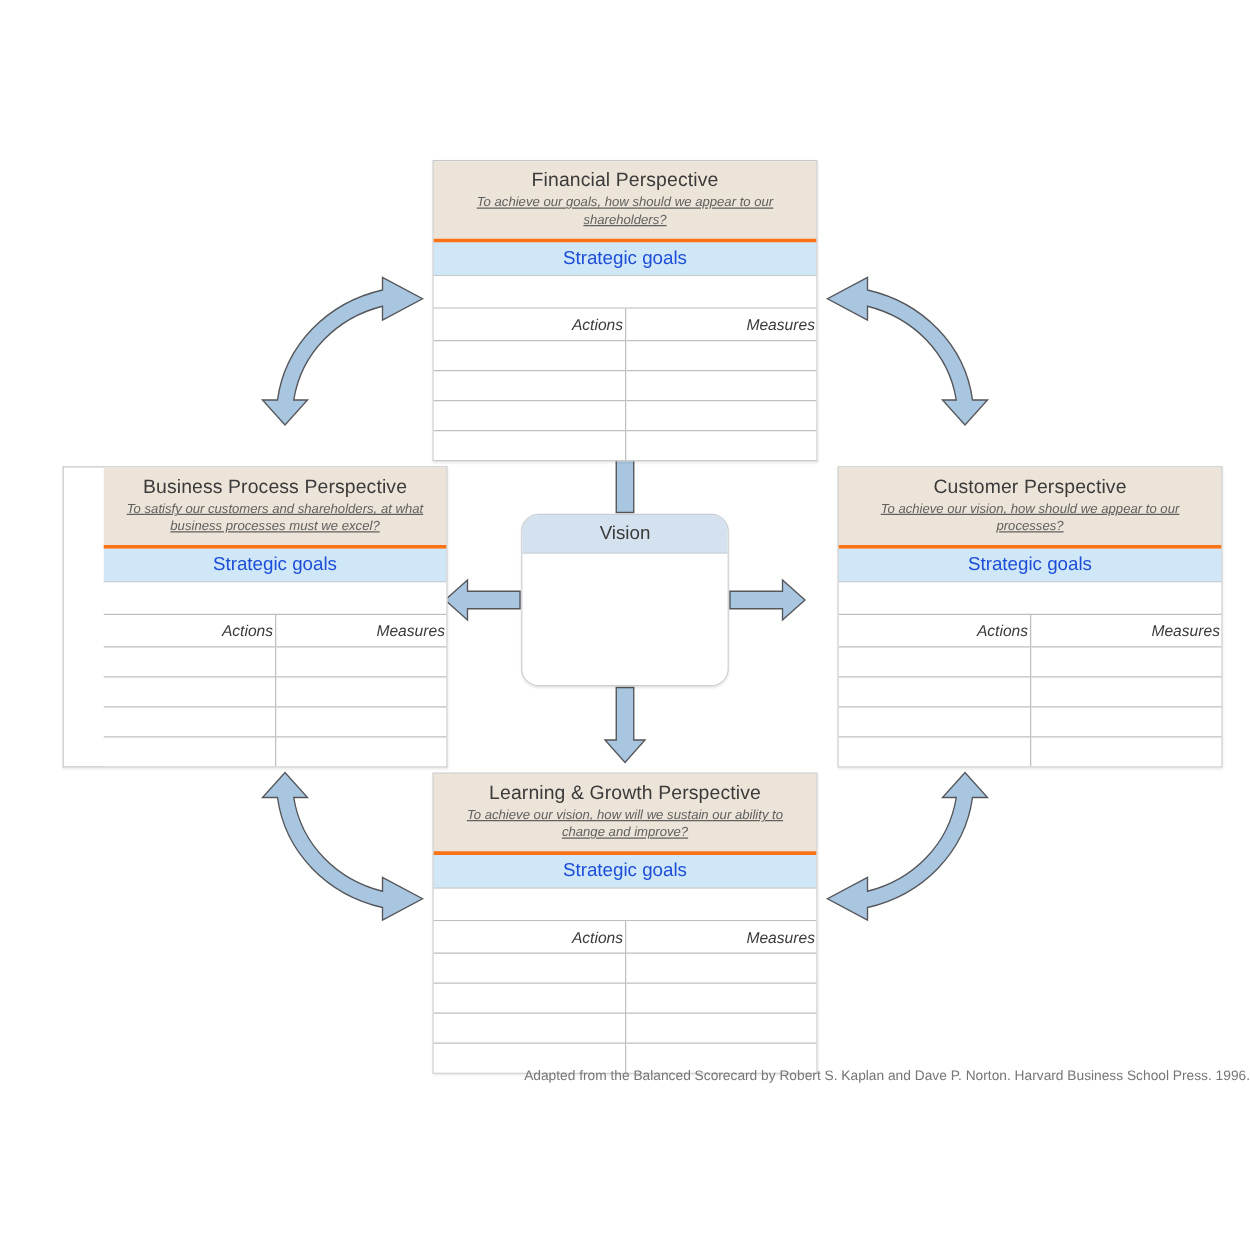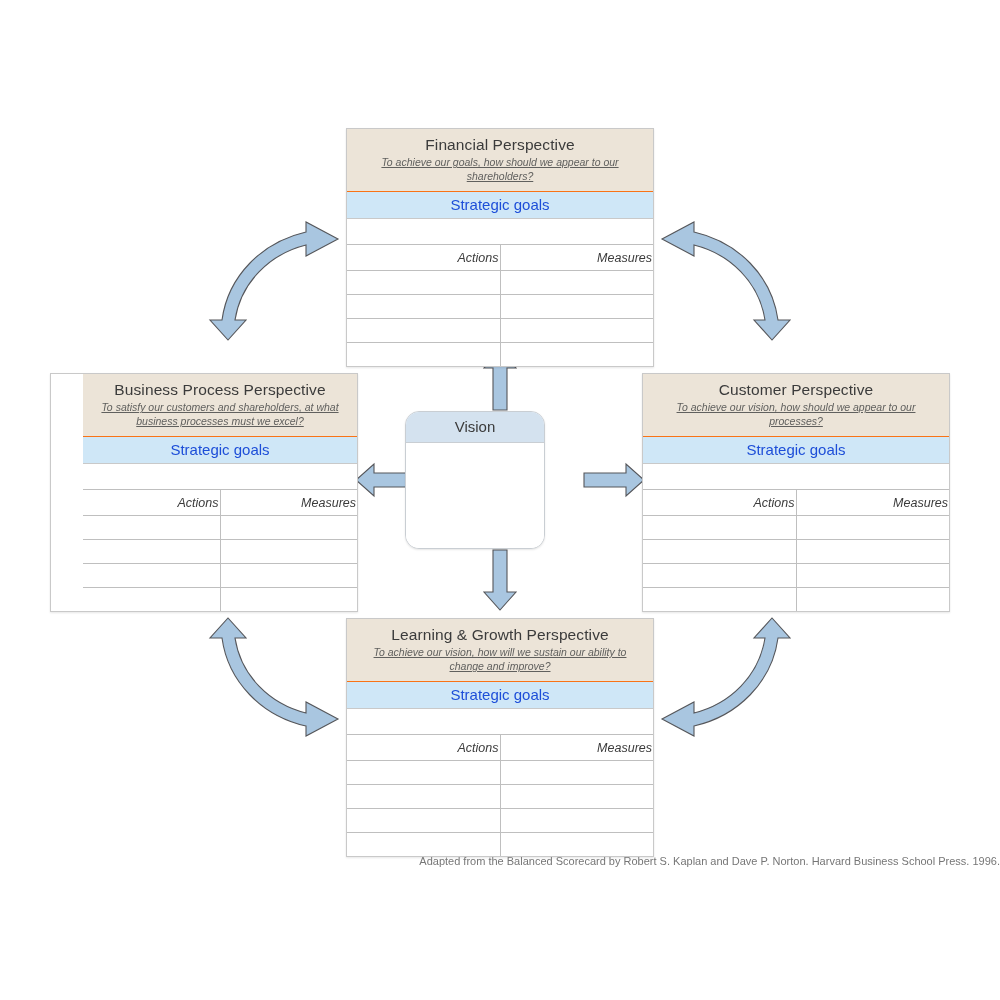--- a/index.html
+++ b/index.html
@@ -25,21 +25,21 @@
   
   .card {
     position: absolute;
     box-sizing: border-box;
     background: #ffffff;
     border: 1px solid #c9c9c9;
     box-shadow: 0 1px 2px rgba(0,0,0,0.10);
   }
   .card-header {
     background: #ece4d8;
-    border-bottom: 1px solid #f97316;
+    border-bottom: 3px solid #f97316;
     padding: 6px 8px 7px 8px;
     text-align: center;
   }
   .card-title {
     display: block;
     font-size: 15.5px;
     color: #3b3b3b;
     line-height: 1.25;
     letter-spacing: 0.1px;
   }
@@ -83,29 +83,29 @@
     text-align: right;
     font-size: 12.5px;
     font-style: italic;
     color: #3b3b3b;
     height: 23px;
   }
 
   
   #card-financial { left: 346px; top: 128px;  width: 308px; }
   #card-business  { left: 50px;  top: 373px;  width: 308px; padding-left: 32px; }
-  #card-customer  { left: 642px; top: 373px;  width: 308px; }
+  #card-customer  { left: 670px; top: 373px;  width: 308px; }
   #card-learning  { left: 346px; top: 618px;  width: 308px; }
 
   
   #vision-box {
     position: absolute;
-    left: 405px;
+    left: 417px;
     top: 411px;
-    width: 140px;
+    width: 166px;
     height: 138px;
     box-sizing: border-box;
     border: 1px solid #c9ced3;
     border-radius: 14px;
     background: #ffffff;
     overflow: hidden;
     box-shadow: 0 1px 2px rgba(0,0,0,0.10);
     z-index: 3;
   }
   #vision-header {

